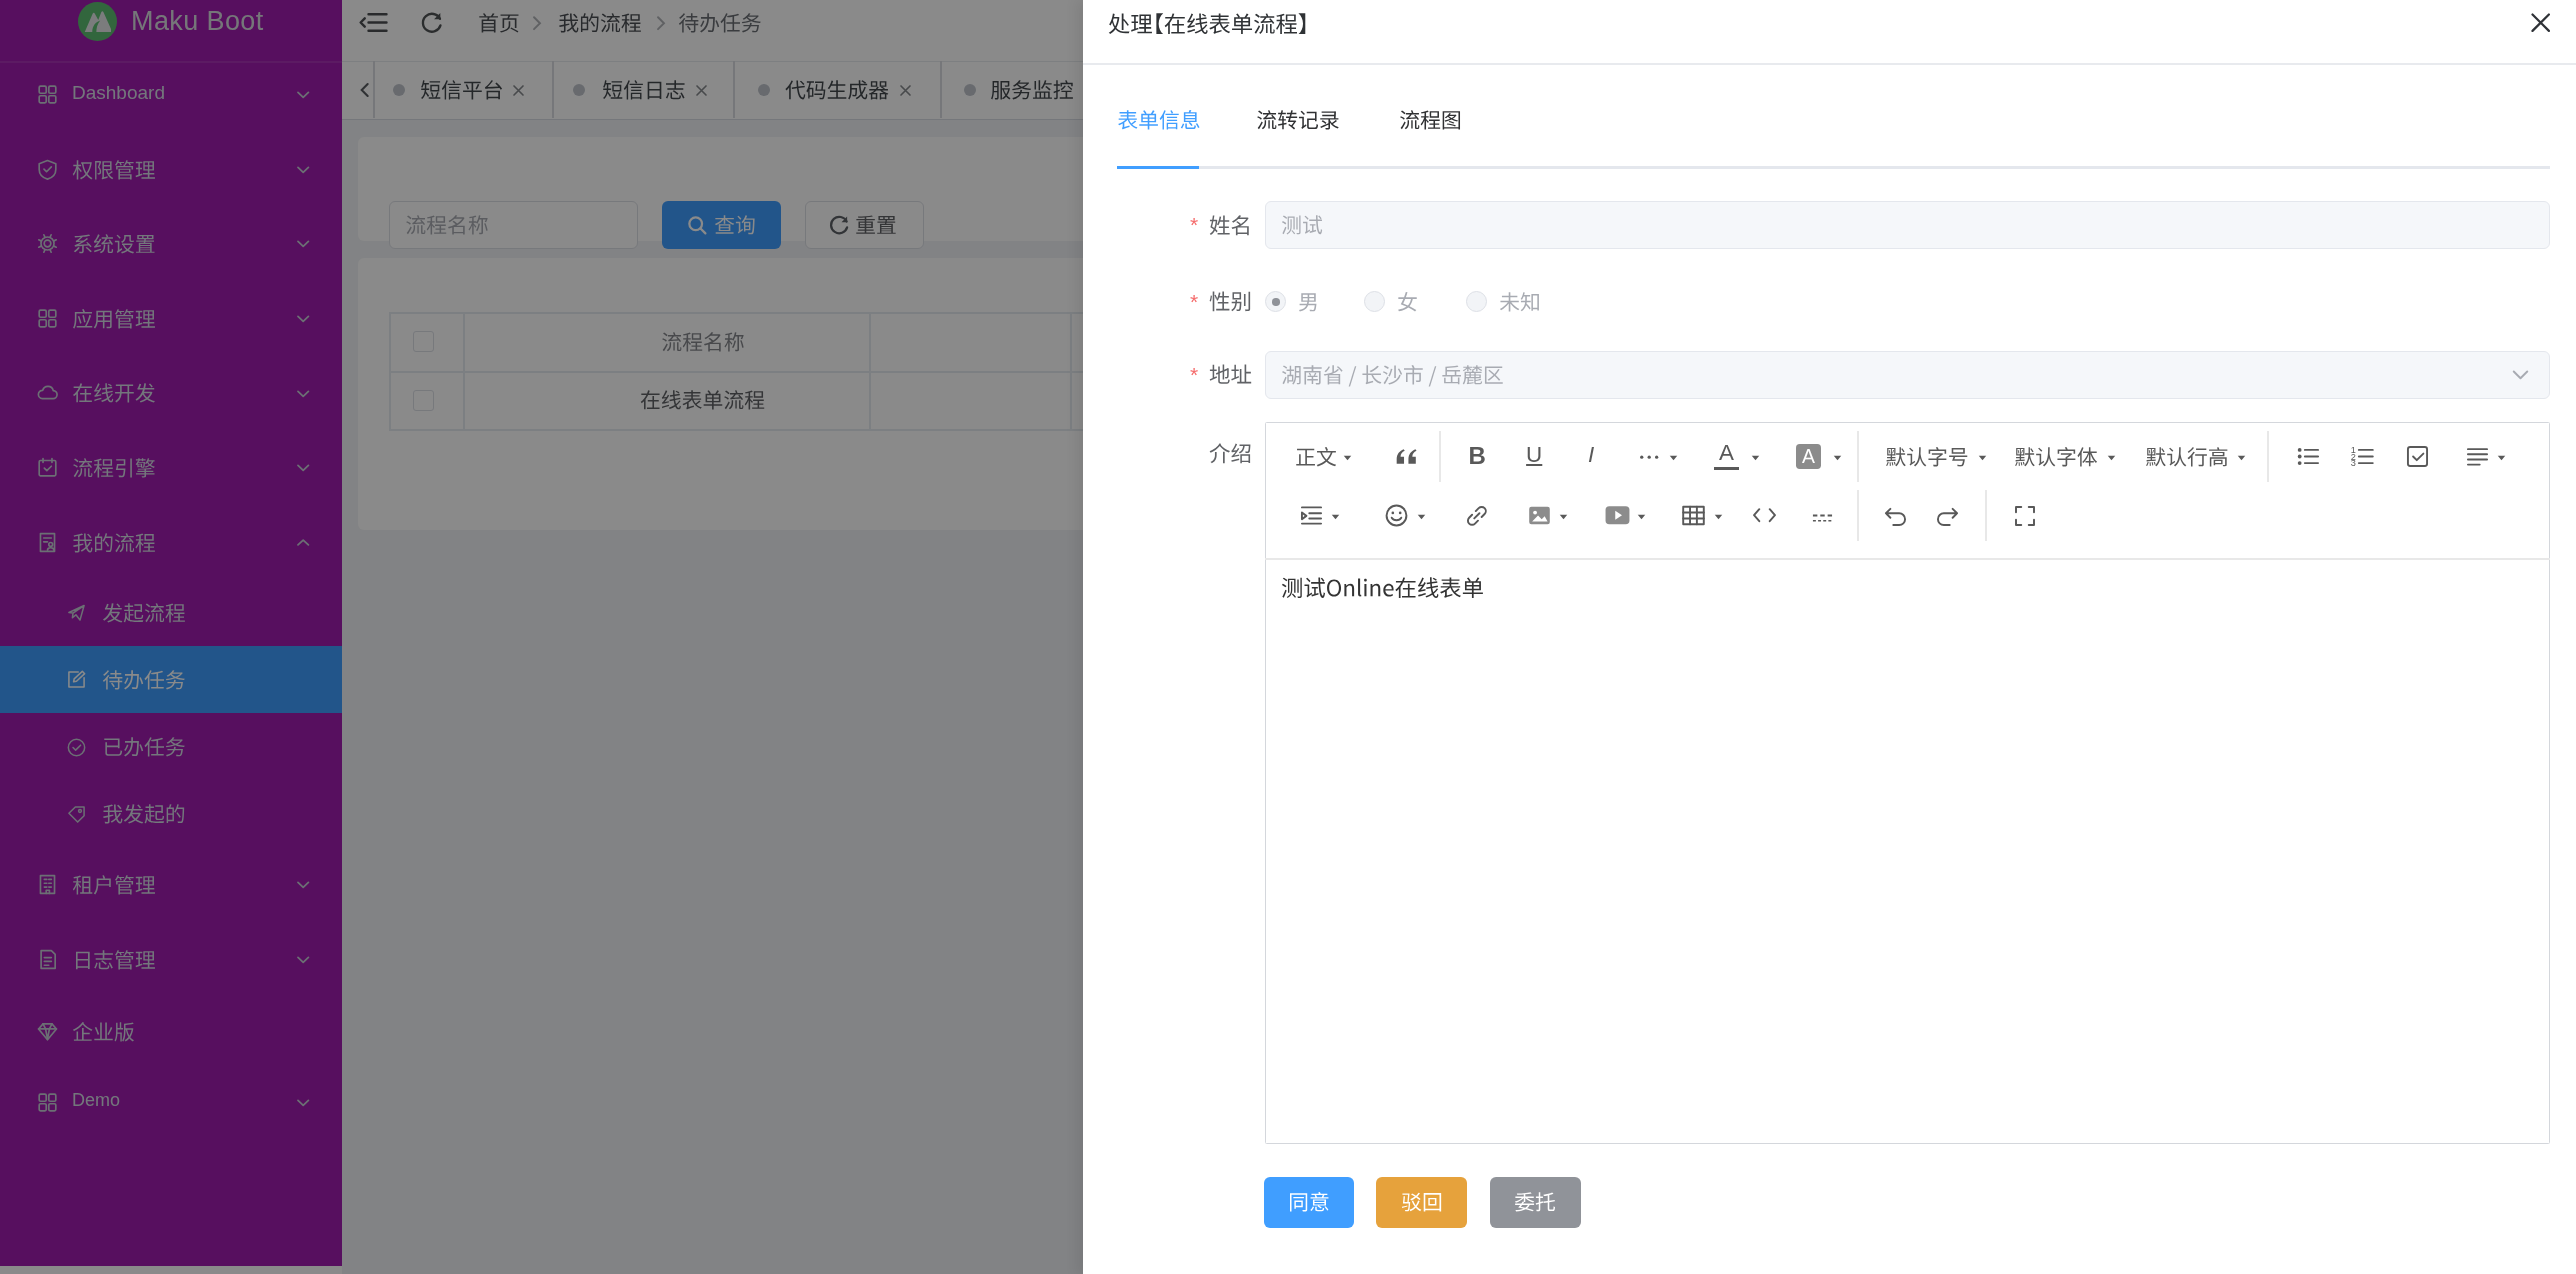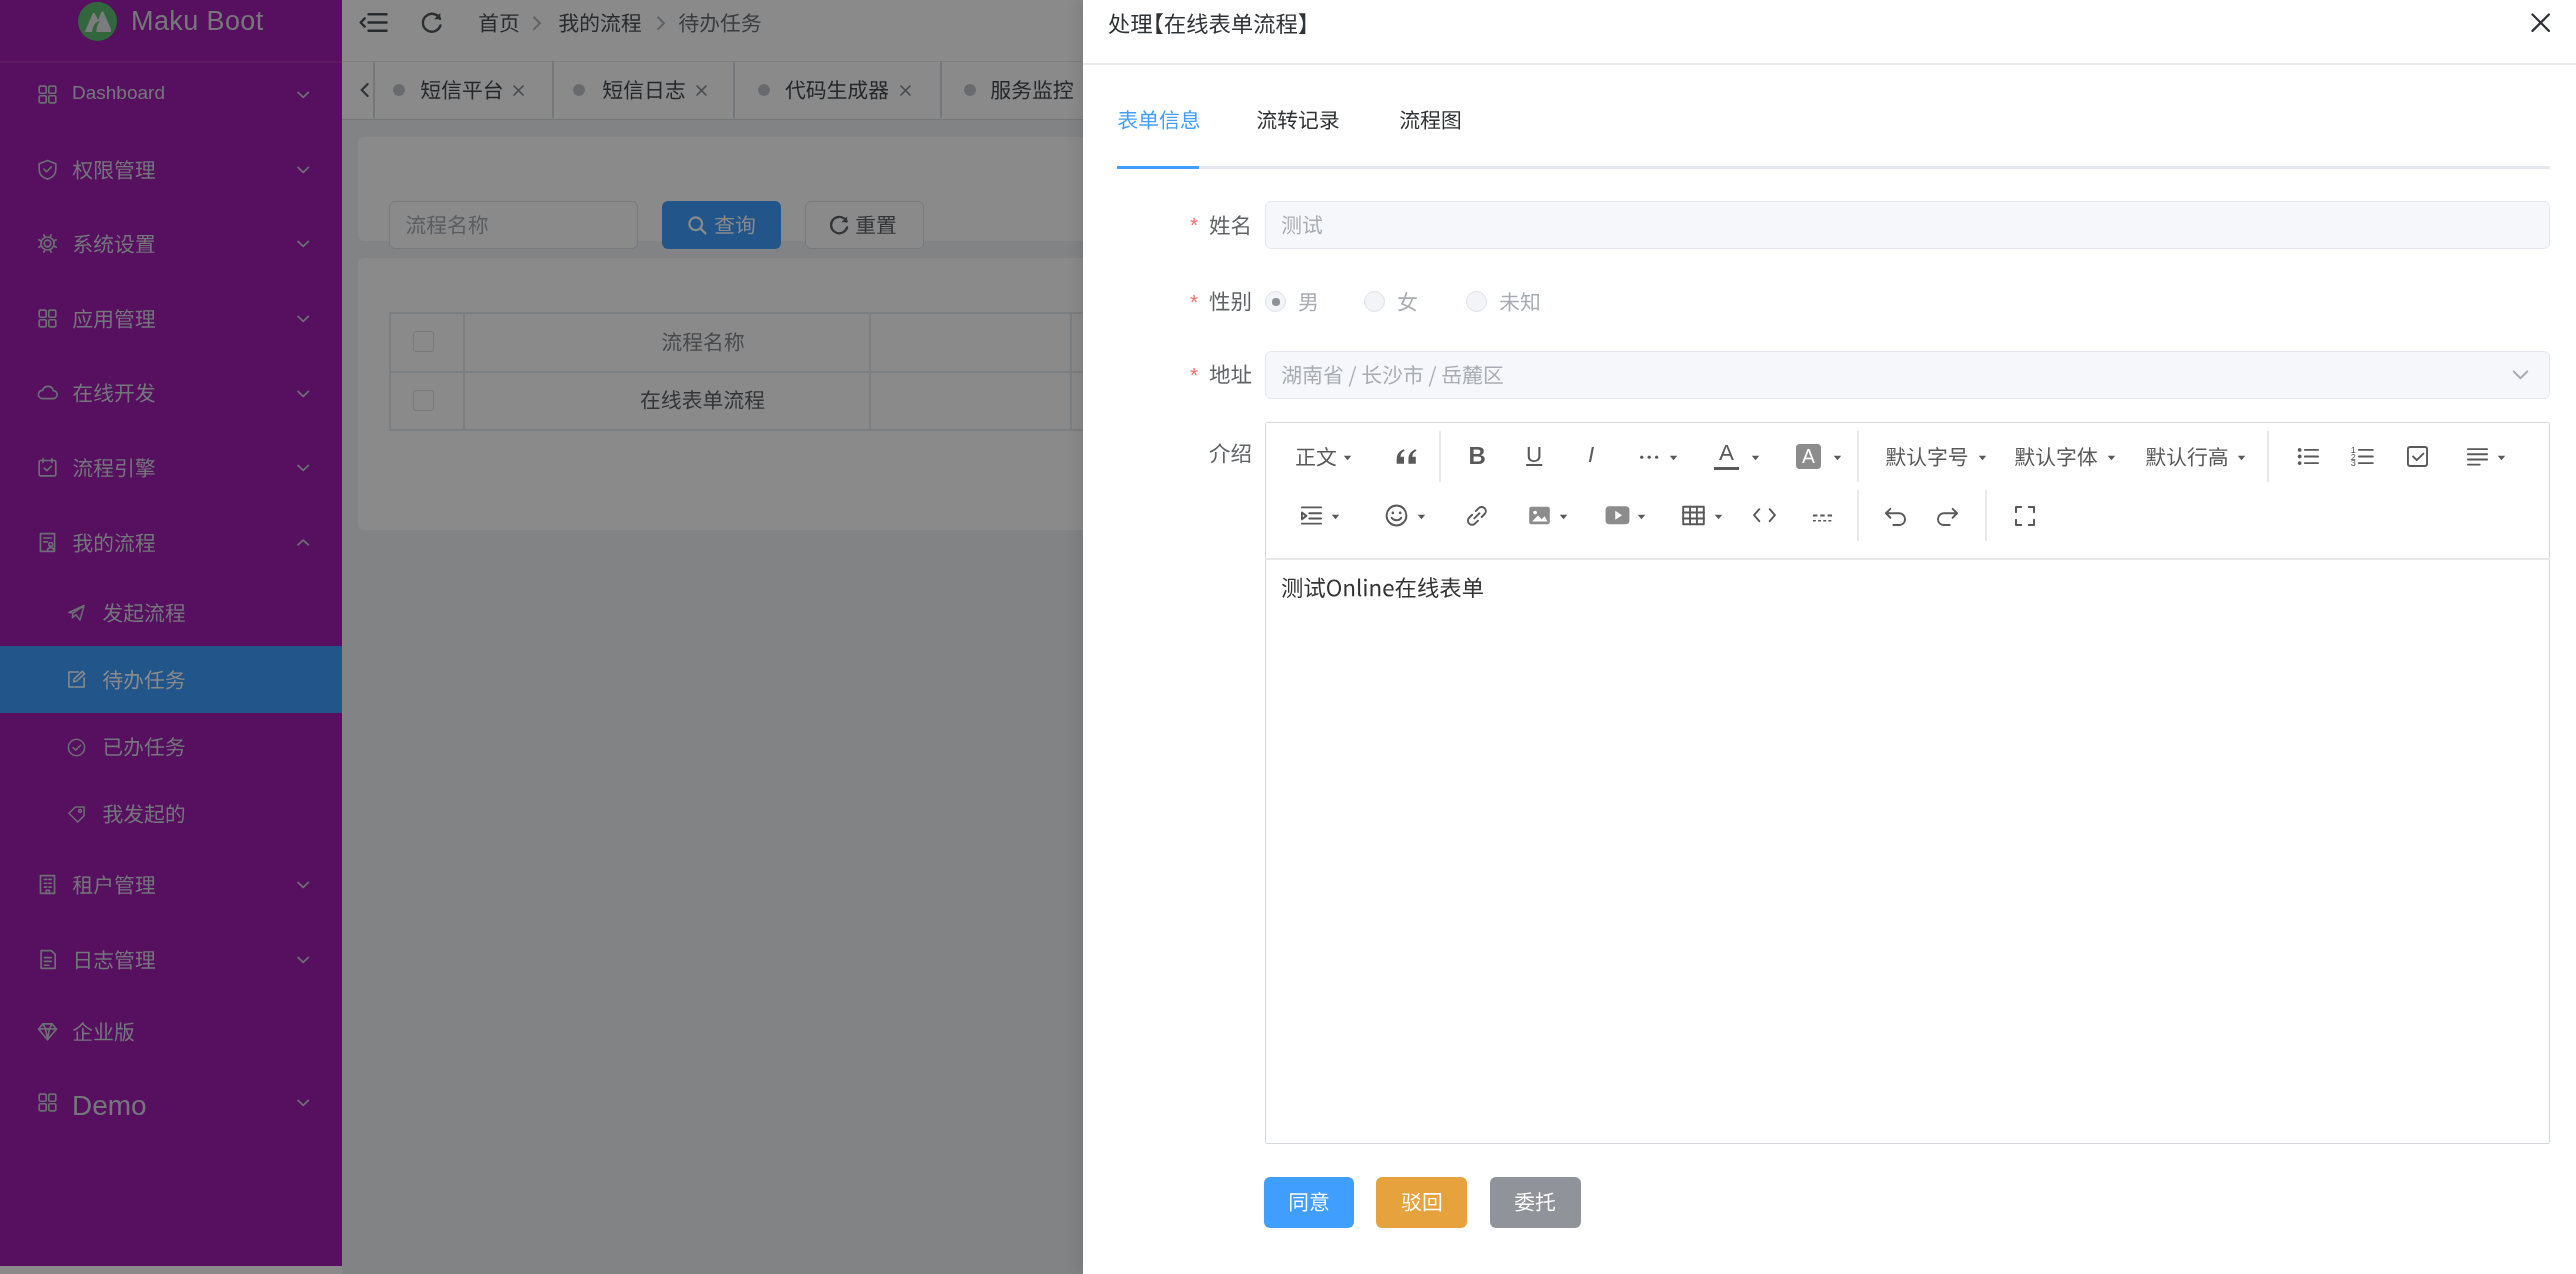--- a/index.html
+++ b/index.html
@@ -365,21 +365,21 @@
           <use href="#g52" x="1000"></use>
           <use href="#g53" x="2000"></use>
         </g>
       </svg></div>
     <svg style="position:absolute;left:36px;top:1091px;" width="23" height="23" viewBox="0 0 36 36" fill="none">
       <rect x="5" y="5" width="11" height="11" rx="2" stroke="#c6ced6" stroke-width="2.6" fill="none" stroke-linecap="round" stroke-linejoin="round"></rect>
       <rect x="20" y="5" width="11" height="11" rx="2" stroke="#c6ced6" stroke-width="2.6" fill="none" stroke-linecap="round" stroke-linejoin="round"></rect>
       <rect x="5" y="20" width="11" height="11" rx="2" stroke="#c6ced6" stroke-width="2.6" fill="none" stroke-linecap="round" stroke-linejoin="round"></rect>
       <rect x="20" y="20" width="11" height="11" rx="2" stroke="#c6ced6" stroke-width="2.6" fill="none" stroke-linecap="round" stroke-linejoin="round"></rect>
     </svg>
-    <div class="abs" style="left:72px;top:1090px;font-size:28px;color:#d5dde5">Demo</div>
+    <div class="abs" style="left:72px;top:1090px;font-size:18px;color:#d5dde5">Demo</div>
     <svg style="position:absolute;left:295px;top:1096px;" width="16.4" height="13.4" viewBox="0 0 22 18" fill="none">
       <path d="M4 6 l7 6.5 l7 -6.5" stroke="#c6ced6" stroke-width="2.4" fill="none" stroke-linecap="round" stroke-linejoin="round"></path>
     </svg>
   </div>
 <div class="abs" style="left:0;top:0;width:2576px;height:1275px;background:rgba(0,0,0,0.46)"></div>
 <div class="abs" style="left:1083px;top:0;width:1493px;height:1275px;background:#fff;box-shadow:-6px 0 12px rgba(0,0,0,0.08)">
     <div style="position:absolute;left:24.6px;top:12.2px;width:201px;height:27px;"><svg width="201" height="27" viewBox="0 0 270.0 36.0" style="overflow:visible">
         <g fill="#2f3235" transform="translate(0.00,27.00) scale(0.030000,-0.030000)">
           <use href="#g54" x="0"></use>
           <use href="#g37" x="1000"></use>

